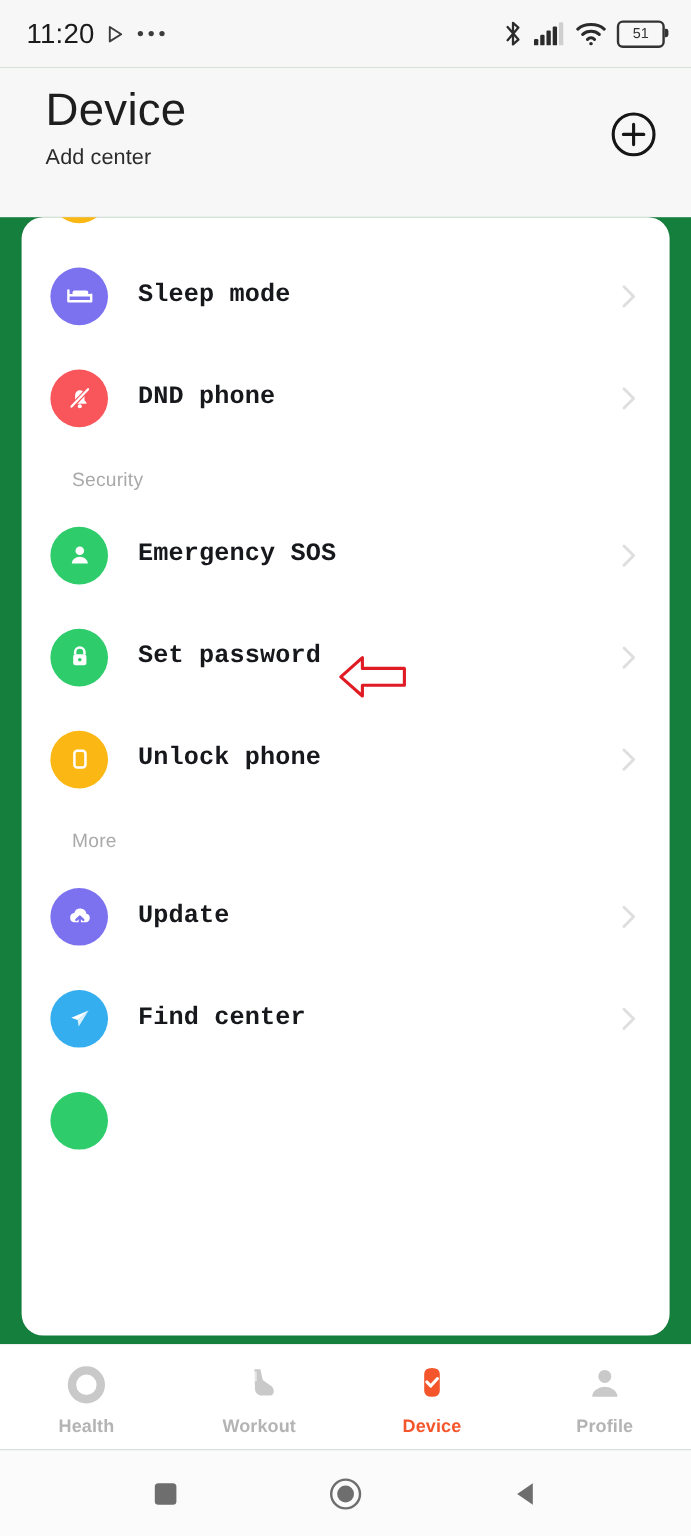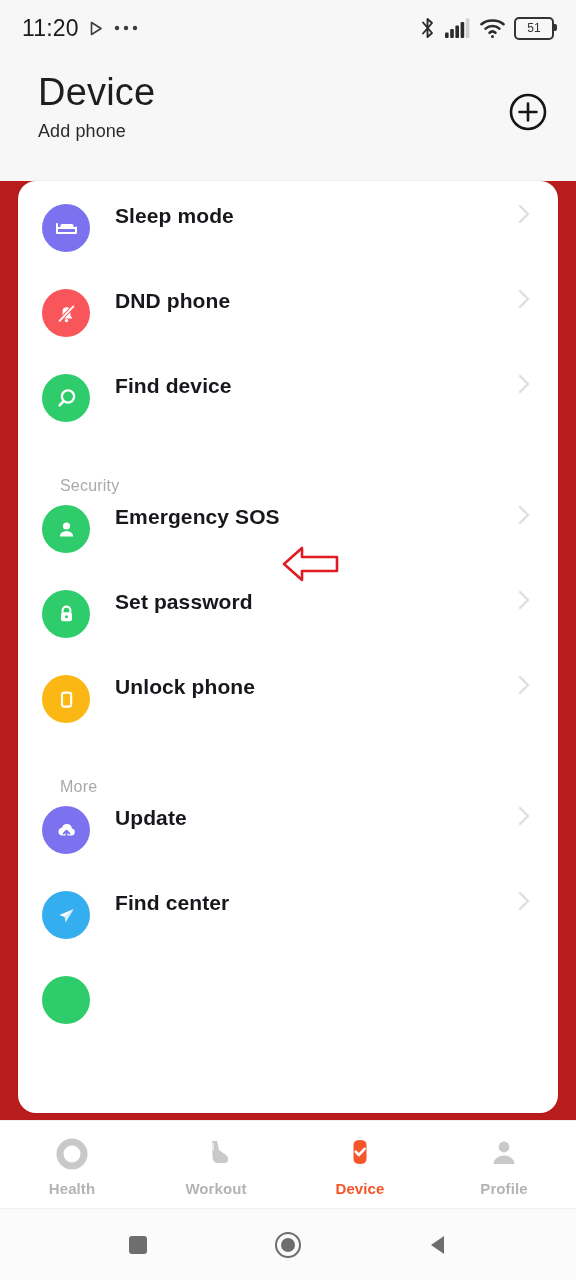--- a/index.html
+++ b/index.html
@@ -11,21 +11,21 @@
     height: 1280px;
     background: #ffffff;
     font-family: "Liberation Sans", sans-serif;
     -webkit-font-smoothing: antialiased;
     overflow: hidden;
   }
   .phone {
     position: relative;
     width: 576px;
     height: 1280px;
-    background: #b91c1c;
+    background: #15803d;
     overflow: hidden;
   }
 
   
   .statusbar {
     position: absolute;
     top: 0; left: 0;
     width: 576px;
     height: 56px;
     display: flex;
@@ -122,25 +122,27 @@
     box-shadow: 0 0 0 1px rgba(0,0,0,0.035);
   }
   .card-scroll {
     position: absolute;
     top: -62px;
     left: 0;
     width: 540px;
   }
   .row {
     display: flex;
+    align-items: center;
     height: 85px;
     padding: 0 28px 0 24px;
     box-sizing: border-box;
     position: relative;
     cursor: pointer;
+    font-family: Liberation Mono, monospace;
   }
   .ic {
     width: 48px; height: 48px;
     border-radius: 50%;
     flex: 0 0 48px;
     display: flex;
     align-items: center;
     justify-content: center;
   }
   .row-label {
@@ -263,21 +265,21 @@
       </svg>
       <div class="batt">
         <span class="batt-num">51</span>
       </div>
     </div>
   </div>
 
   <div class="header">
     <div class="header-titles">
       <div class="page-title">Device</div>
-      <div class="page-subtitle">Add phone</div>
+      <div class="page-subtitle">Add center</div>
     </div>
     <svg class="add-btn" viewBox="0 0 44 44">
       <circle cx="22" cy="22" r="17" fill="none" stroke="#161616" stroke-width="2.6"></circle>
       <path d="M22 13.5 V30.5 M13.5 22 H30.5" stroke="#161616" stroke-width="2.6" stroke-linecap="round"></path>
     </svg>
   </div>
 
   <div class="card">
     <div class="card-scroll">
 
@@ -307,32 +309,20 @@
             <path d="M6.6 20.8 L20.4 6.4" stroke="#F9565C" stroke-width="3.8" stroke-linecap="round"></path>
             <path d="M6.6 20.8 L20.4 6.4" stroke="#fff" stroke-width="1.9" stroke-linecap="round"></path>
           </svg>
         </div>
         <div class="row-label">DND phone</div>
         <svg class="chev" viewBox="0 0 12 20">
           <path d="M2 2 L10 10 L2 18" fill="none" stroke="#d9d9d9" stroke-width="2.4" stroke-linecap="round" stroke-linejoin="round"></path>
         </svg>
       </div>
 
-      <div class="row">
-        <div class="ic" style="background:#2ECC6B">
-          <svg width="27" height="27" viewBox="0 0 27 27">
-            <circle cx="15" cy="11.5" r="6.1" fill="none" stroke="#fff" stroke-width="2.3"></circle>
-            <path d="M10.6 16.2 L6.6 20.4" stroke="#fff" stroke-width="2.6" stroke-linecap="round"></path>
-          </svg>
-        </div>
-        <div class="row-label">Find device</div>
-        <svg class="chev" viewBox="0 0 12 20">
-          <path d="M2 2 L10 10 L2 18" fill="none" stroke="#d9d9d9" stroke-width="2.4" stroke-linecap="round" stroke-linejoin="round"></path>
-        </svg>
-      </div>
 
       <div class="section-label">Security</div>
 
       <div class="row">
         <div class="ic" style="background:#2ECC6B">
           <svg width="27" height="27" viewBox="0 0 27 27">
             <circle cx="13.5" cy="10" r="3.6" fill="#fff"></circle>
             <path d="M6.8 20.5 a6.7 5.6 0 0 1 13.4 0 z" fill="#fff"></path>
           </svg>
         </div>

